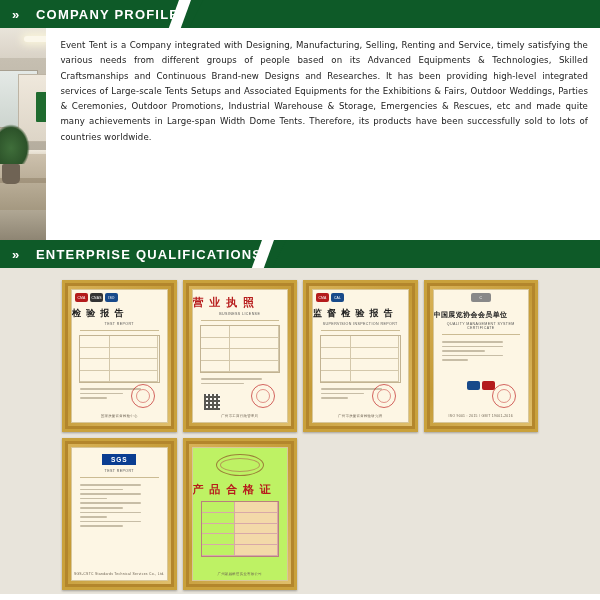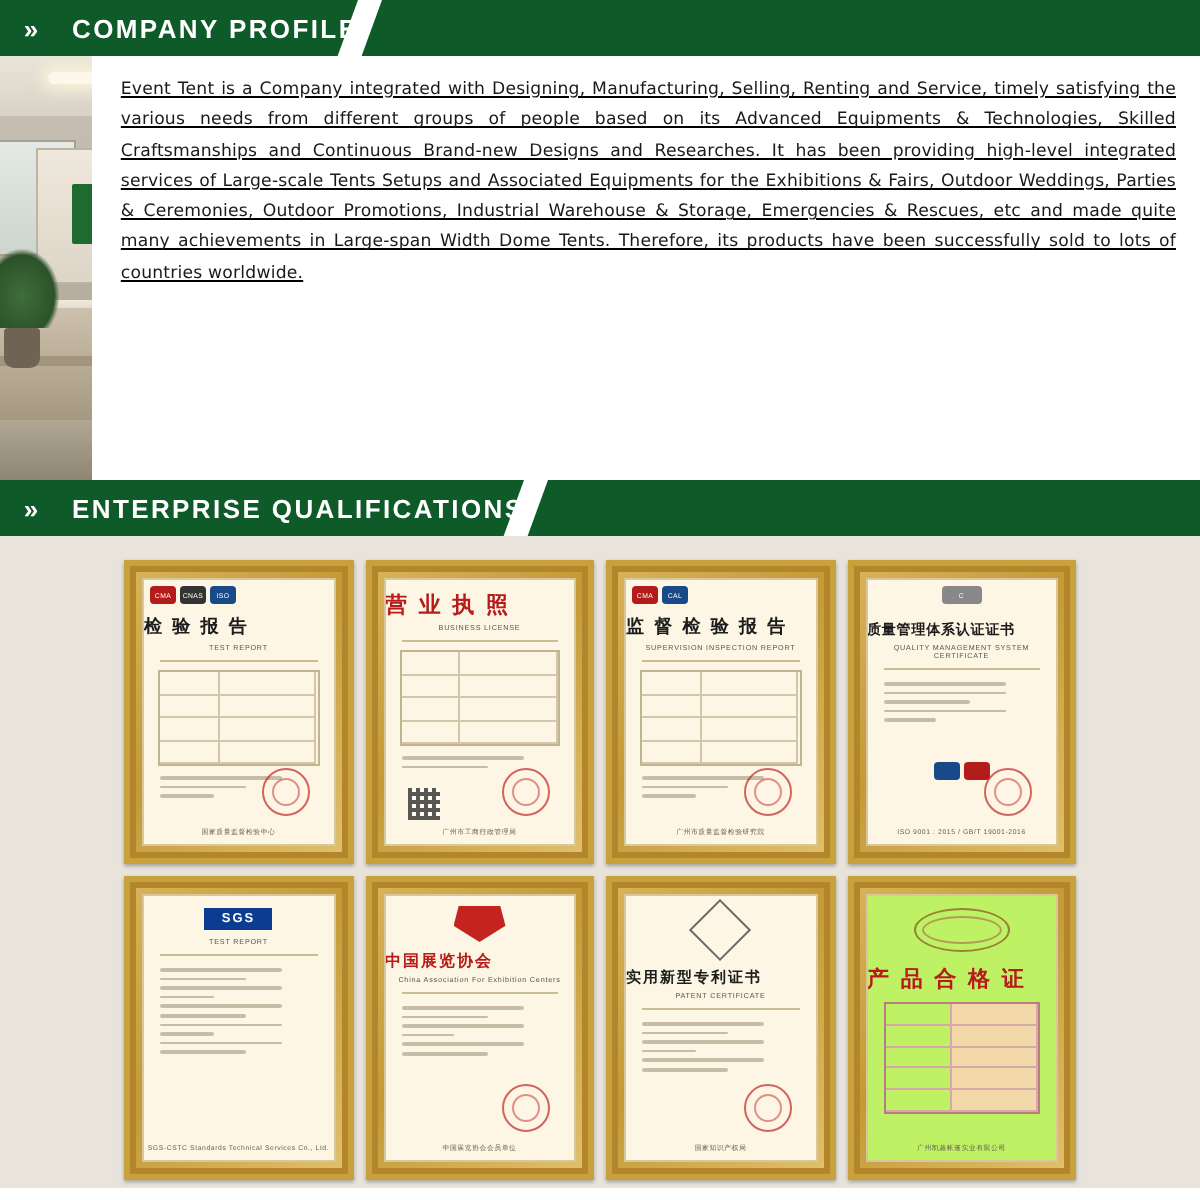--- a/index.html
+++ b/index.html
@@ -72,21 +72,20 @@
     transform: skewX(-20deg);
     transform-origin: top left;
   }
 
   
   .profile {
     display: flex;
     height: 212px;
     background: #ffffff;
     padding: 0;
-    text-decoration: underline;
   }
   .profile-photo {
     width: 274px;
     height: 212px;
     position: relative;
     overflow: hidden;
     background: #cfc8bd;
   }
   
   .room-ceiling {
@@ -502,21 +501,21 @@
           <div class="cert-footer">广州市质量监督检验研究院</div>
         </div>
       </div>
 
       <div class="cert">
         <div class="cert-frame"></div>
         <div class="cert-inner">
           <div class="cert-top-logos" style="justify-content:center;">
             <div class="badge grey wide">C</div>
           </div>
-          <div class="cert-title" style="font-size:7px;letter-spacing:.4px;margin-top:8px;">质量管理体系认证证书</div>
+          <div class="cert-title" style="font-size:7px;letter-spacing:.4px;margin-top:8px;">中国展览协会会员单位</div>
           <div class="cert-subtitle">QUALITY MANAGEMENT SYSTEM CERTIFICATE</div>
           <div class="cert-rule"></div>
           <div class="cert-lines">
             <div class="ln m"></div>
               <div class="ln m"></div>
               <div class="ln s"></div>
               <div class="ln m"></div>
               <div class="ln xs"></div>
           </div>
           <div class="cert-top-logos" style="justify-content:center;margin-top:12px;">
@@ -543,59 +542,21 @@
               <div class="ln s"></div>
               <div class="ln m"></div>
               <div class="ln xs"></div>
             <div class="ln m"></div>
               <div class="ln s"></div>
           </div>
           <div class="cert-footer">SGS-CSTC Standards Technical Services Co., Ltd.</div>
         </div>
       </div>
 
-      <div class="cert">
-        <div class="cert-frame"></div>
-        <div class="cert-inner">
-          <div class="cn-emblem"></div>
-          <div class="cert-title red" style="font-size:8px;margin-top:4px;">中国展览协会</div>
-          <div class="cert-subtitle">China Association For Exhibition Centers</div>
-          <div class="cert-rule"></div>
-          <div class="cert-lines">
-            <div class="ln m"></div>
-              <div class="ln s"></div>
-              <div class="ln m"></div>
-              <div class="ln xs"></div>
-            <div class="ln m"></div>
-              <div class="ln s"></div>
-          </div>
-          <div class="seal"></div>
-          <div class="cert-footer">中国展览协会会员单位</div>
-        </div>
-      </div>
-
-      <div class="cert">
-        <div class="cert-frame"></div>
-        <div class="cert-inner">
-          <div class="diamond"></div>
-          <div class="cert-title" style="font-size:7.5px;margin-top:8px;">实用新型专利证书</div>
-          <div class="cert-subtitle">PATENT CERTIFICATE</div>
-          <div class="cert-rule"></div>
-          <div class="cert-lines">
-            <div class="ln m"></div>
-              <div class="ln s"></div>
-              <div class="ln m"></div>
-              <div class="ln xs"></div>
-            <div class="ln m"></div>
-              <div class="ln s"></div>
-          </div>
-          <div class="seal"></div>
-          <div class="cert-footer">国家知识产权局</div>
-        </div>
-      </div>
+
 
       <div class="cert">
         <div class="cert-frame"></div>
         <div class="cert-inner red">
           <div class="oval"></div>
           <div class="cert-title red big" style="margin-top:6px;">产 品 合 格 证</div>
           <div class="red-table">
             <div></div>
               <div class="fill"></div>
             <div></div>

